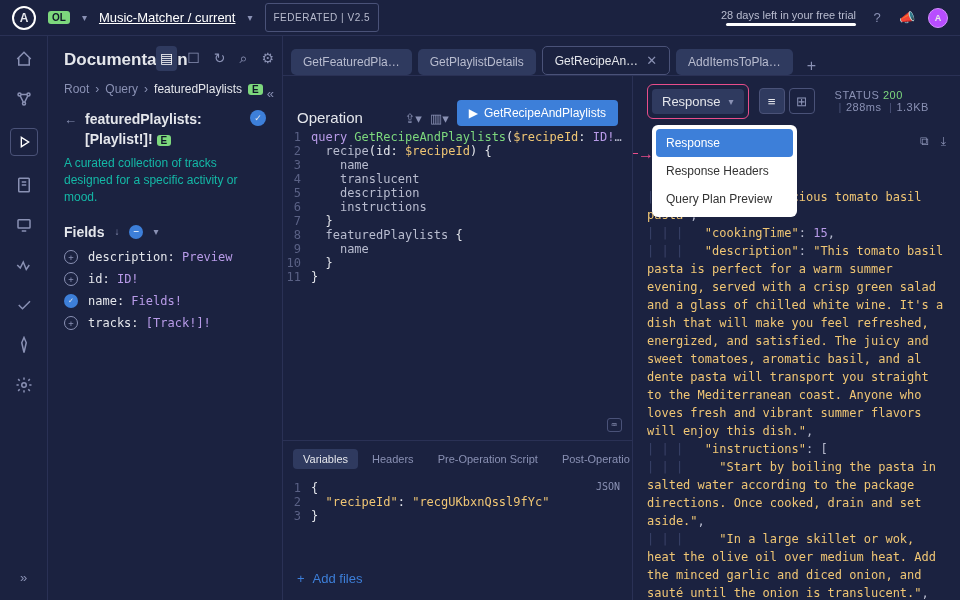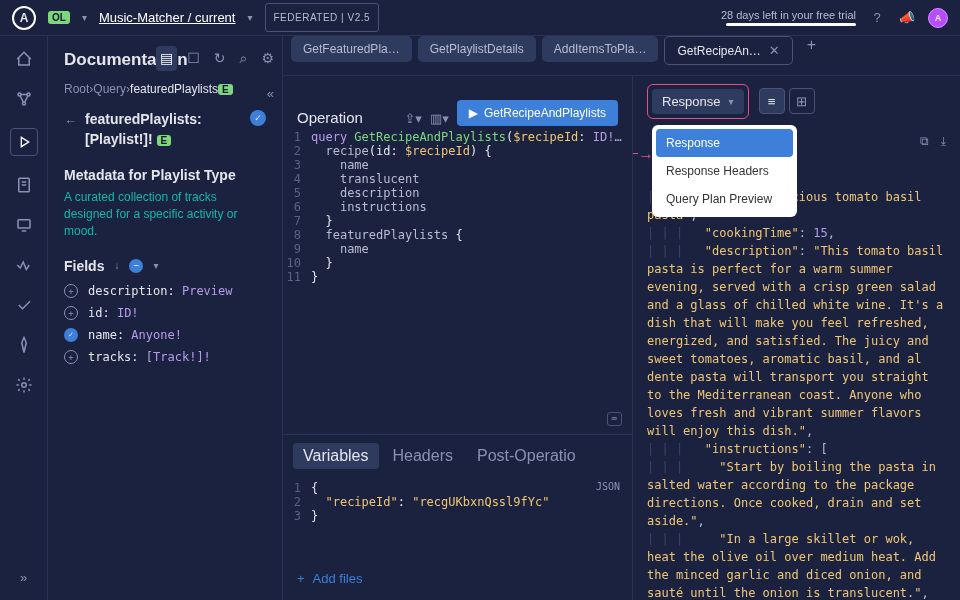--- a/index.html
+++ b/index.html
@@ -17,21 +17,21 @@
 .trial-bar { width: 130px; height: 3px; background: #fff; border-radius: 2px; }
 .top-icon { width: 18px; height: 18px; color: #8a91b4; display: flex; align-items: center; justify-content: center; cursor: pointer; }
 .avatar { width: 20px; height: 20px; border-radius: 50%; background: #b84dff; border: 1px solid #d48fff; display: flex; align-items: center; justify-content: center; font-size: 9px; font-weight: 600; }
 .body { display: flex; flex: 1; overflow: hidden; }
 .rail { width: 48px; background: #1b2240; border-right: 1px solid #2a3155; display: flex; flex-direction: column; align-items: center; padding: 12px 0; gap: 18px; }
 .rail-icon { width: 22px; height: 22px; color: #8a91b4; display: flex; align-items: center; justify-content: center; cursor: pointer; }
 .rail-icon.active { color: #fff; border: 1px solid #4a5278; border-radius: 4px; padding: 4px; width: 28px; height: 28px; }
 .rail-spacer { flex: 1; }
 .sidebar { width: 235px; background: #1b2240; border-right: 1px solid #2a3155; padding: 14px 16px; overflow-y: auto; position: relative; }
 .doc-title { font-size: 17px; font-weight: 600; margin-bottom: 12px; }
-.crumbs { font-size: 12px; color: #8a91b4; display: flex; align-items: center; flex-wrap: wrap; margin-bottom: 14px; }
+.crumbs { font-size: 12px; color: #8a91b4; display: flex; align-items: center; gap: 6px; flex-wrap: wrap; margin-bottom: 14px; }
 .crumbs .cur { color: #e4e6eb; }
 .e-badge { background: #7dd87d; color: #0f1629; padding: 0 4px; border-radius: 3px; font-size: 10px; font-weight: 600; }
 .type-head { display: flex; align-items: flex-start; gap: 8px; }
 .back-arrow { color: #8a91b4; margin-top: 2px; cursor: pointer; }
 .type-sig { font-size: 14px; font-weight: 600; line-height: 1.4; flex: 1; }
 .check-badge { width: 16px; height: 16px; border-radius: 50%; background: #3d7fd9; display: flex; align-items: center; justify-content: center; font-size: 9px; }
 .type-desc { font-size: 12px; color: #b8bccf; margin-top: 10px; line-height: 1.4; }
 .meta-title { font-size: 14px; font-weight: 600; margin-top: 18px; }
 .meta-desc { font-size: 12px; color: #14b8a6; margin-top: 6px; line-height: 1.4; }
 .fields-head { display: flex; align-items: center; gap: 10px; margin-top: 18px; }
@@ -41,21 +41,21 @@
 .field-item { display: flex; align-items: center; gap: 10px; font-family: "SF Mono", Monaco, monospace; font-size: 12px; }
 .plus-circle { width: 14px; height: 14px; border: 1px solid #8a91b4; border-radius: 50%; display: flex; align-items: center; justify-content: center; font-size: 9px; color: #8a91b4; }
 .check-circle { width: 14px; height: 14px; border-radius: 50%; background: #3d7fd9; display: flex; align-items: center; justify-content: center; font-size: 8px; }
 .field-name { color: #e4e6eb; }
 .field-type { color: #b89be8; }
 .iconbar { position: absolute; top: 14px; right: 0; display: flex; gap: 14px; padding-right: 8px; }
 .iconbar .ib { color: #8a91b4; cursor: pointer; font-size: 14px; }
 .iconbar .ib.active { color: #fff; background: #2f3a5f; padding: 4px; border-radius: 4px; margin: -4px; }
 .collapse-btn { position: absolute; top: 50px; right: 8px; color: #8a91b4; cursor: pointer; }
 .main { flex: 1; display: flex; flex-direction: column; overflow: hidden; }
-.tabs { height: 40px; display: flex; align-items: flex-start; padding: 0 8px; gap: 6px; border-bottom: 1px solid #2a3155; }
+.tabs { height: 40px; display: flex; align-items: flex-end; padding: 0 8px; gap: 6px; border-bottom: 1px solid #2a3155; }
 .tab { padding: 6px 12px; background: #2f3a5f; border-radius: 5px; font-size: 12px; color: #b8bccf; cursor: pointer; display: flex; align-items: center; gap: 8px; }
 .tab.active { background: #1b2240; border: 1px solid #4a5278; color: #e4e6eb; }
 .tab-close { color: #8a91b4; font-size: 13px; }
 .add-tab { color: #8a91b4; padding: 0 8px; cursor: pointer; font-size: 16px; }
 .panes { flex: 1; display: flex; overflow: hidden; }
 .op-pane { width: 350px; border-right: 1px solid #2a3155; display: flex; flex-direction: column; }
 .op-head { height: 50px; display: flex; align-items: flex-end; padding: 0 14px; gap: 8px; }
 .op-title { font-size: 15px; font-weight: 500; flex: 1; }
 .op-icon { color: #8a91b4; cursor: pointer; font-size: 13px; }
 .run-btn { background: #3d7fd9; color: #fff; border: none; padding: 6px 12px; border-radius: 4px; font-size: 12px; display: flex; align-items: center; gap: 6px; cursor: pointer; }
@@ -63,21 +63,21 @@
 .line { display: flex; }
 .ln { width: 28px; text-align: right; color: #5a6185; padding-right: 10px; user-select: none; }
 .code { white-space: pre; }
 .kw { color: #b89be8; }
 .fn { color: #7dd87d; }
 .var { color: #f0c674; }
 .typ { color: #b89be8; }
 .fld { color: #b8bccf; }
 .ky-kbd { position: absolute; bottom: 8px; right: 10px; border: 1px solid #4a5278; padding: 1px 4px; border-radius: 3px; font-size: 9px; color: #8a91b4; }
 .vars-pane { border-top: 1px solid #2a3155; }
-.vars-tabs { display: flex; gap: 4px; padding: 8px 10px; font-size: 16px; overflow: hidden; }
+.vars-tabs { display: flex; gap: 4px; padding: 8px 10px; font-size: 11px; overflow: hidden; }
 .vtab { padding: 4px 10px; color: #8a91b4; cursor: pointer; white-space: nowrap; }
 .vtab.active { background: #2f3a5f; border-radius: 4px; color: #e4e6eb; }
 .vars-editor { font-family: "SF Mono", Monaco, monospace; font-size: 12px; padding: 4px 0; position: relative; min-height: 80px; }
 .json-label { position: absolute; top: 4px; right: 12px; font-size: 10px; color: #8a91b4; }
 .str { color: #f0c674; }
 .add-files { padding: 14px; color: #3d7fd9; font-size: 13px; display: flex; align-items: center; gap: 8px; cursor: pointer; }
 .resp-pane { flex: 1; display: flex; flex-direction: column; overflow: hidden; justify-content: flex-end; }
 .resp-head { height: 50px; display: flex; align-items: center; padding: 0 14px; gap: 10px; position: relative; }
 .resp-dd-wrap { border: 1px solid #e84d8a; border-radius: 6px; padding: 4px; position: relative; }
 .resp-dd { background: #2f3a5f; border: none; color: #e4e6eb; padding: 5px 10px; border-radius: 4px; font-size: 13px; display: flex; align-items: center; gap: 8px; cursor: pointer; }
@@ -197,62 +197,61 @@
       </div>
       <div class="type-head">
         <span class="back-arrow">←</span>
         <div class="type-sig">
           <span>featuredPlaylists:</span><br>
           <span>[Playlist!]!</span>
           <span class="e-badge">E</span>
         </div>
         <span class="check-badge">✓</span>
       </div>
-      <div class="meta-title">Metadata for Playlist Type</div>
       <div class="meta-desc">A curated collection of tracks designed for a specific activity or mood.</div>
       <div class="fields-head">
         <span class="fields-title">Fields</span>
         <span class="chev">↓</span>
         <span class="minus-badge">−</span>
         <span class="chev">▾</span>
       </div>
       <div class="field-list" id="field-list">
           <div class="field-item">
             <span class="plus-circle">+</span>
             <span><span class="field-name">description</span>: <span class="field-type">Preview</span></span>
           </div>
           <div class="field-item">
             <span class="plus-circle">+</span>
             <span><span class="field-name">id</span>: <span class="field-type">ID!</span></span>
           </div>
           <div class="field-item">
             <span class="check-circle">✓</span>
-            <span><span class="field-name">name</span>: <span class="field-type">Anyone!</span></span>
+            <span><span class="field-name">name</span>: <span class="field-type">Fields!</span></span>
           </div>
           <div class="field-item">
             <span class="plus-circle">+</span>
             <span><span class="field-name">tracks</span>: <span class="field-type">[Track!]!</span></span>
           </div>
         </div>
     </div>
 
     <div class="main">
       <div class="tabs" id="tabs-row">
         <div class="tab">
             <span>GetFeaturedPla…</span>
           </div>
           <div class="tab">
             <span>GetPlaylistDetails</span>
           </div>
-          <div class="tab">
-            <span>AddItemsToPla…</span>
-          </div>
           <div class="tab active">
             <span>GetRecipeAn…</span>
             <span class="tab-close">✕</span>
+          </div>
+          <div class="tab">
+            <span>AddItemsToPla…</span>
           </div>
           <span class="add-tab">+</span>
       </div>
       <div class="panes">
         <div class="op-pane">
           <div class="op-head">
             <span class="op-title">Operation</span>
             <span class="op-icon">⇪▾</span>
             <span class="op-icon">▥▾</span>
             <button class="run-btn">▶ <span>GetRecipeAndPlaylists</span></button>
@@ -301,20 +300,21 @@
               <div class="line">
                 <span class="ln">11</span>
                 <span class="code">}</span>
               </div>
               <span class="ky-kbd">⌨</span>
           </div>
           <div class="vars-pane">
             <div class="vars-tabs" id="vars-tabs">
                 <span class="vtab active">Variables</span>
                 <span class="vtab">Headers</span>
+                <span class="vtab">Pre-Operation Script</span>
                 <span class="vtab">Post-Operatio</span>
               </div>
             <div class="vars-editor" id="vars-editor">
               <span class="json-label">JSON</span>
             <div class="line">
                   <span class="ln">1</span>
                   <span class="code">{</span>
                 </div>
                 <div class="line">
                   <span class="ln">2</span>
@@ -341,20 +341,25 @@
                   <div class="dd-item">Response Headers</div>
                   <div class="dd-item">Query Plan Preview</div>
                 </div>
               <div class="dd-arrow">→</div>
             </div>
             <div class="view-btns">
               <button class="view-btn active">≡</button>
               <button class="view-btn">⊞</button>
             </div>
             <div class="spacer"></div>
+            <span class="status">
+              <span>STATUS</span> <span class="ok">200</span>
+              <span class="sep">|</span><span>288ms</span>
+              <span class="sep">|</span><span>1.3KB</span>
+            </span>
           </div>
           <div class="resp-body" id="resp-body">
             <div class="resp-icons">
               <span>⧉</span>
               <span>⤓</span>
             </div>
           <div><span class="guide">| | |   </span><span class="jk">"name"</span>: <span class="str">"Luscious tomato basil pasta"</span>,
 <span class="guide">| | |   </span><span class="jk">"cookingTime"</span>: <span class="jn">15</span>,
 <span class="guide">| | |   </span><span class="jk">"description"</span>: <span class="str">"This tomato basil pasta is perfect for a warm summer evening, served with a crisp green salad and a glass of chilled white wine. It's a dish that will make you feel refreshed, energized, and satisfied. The juicy and sweet tomatoes, aromatic basil, and al dente pasta will transport you straight to the Mediterranean coast. Anyone who loves fresh and vibrant summer flavors will enjoy this dish."</span>,
 <span class="guide">| | |   </span><span class="jk">"instructions"</span>: [

